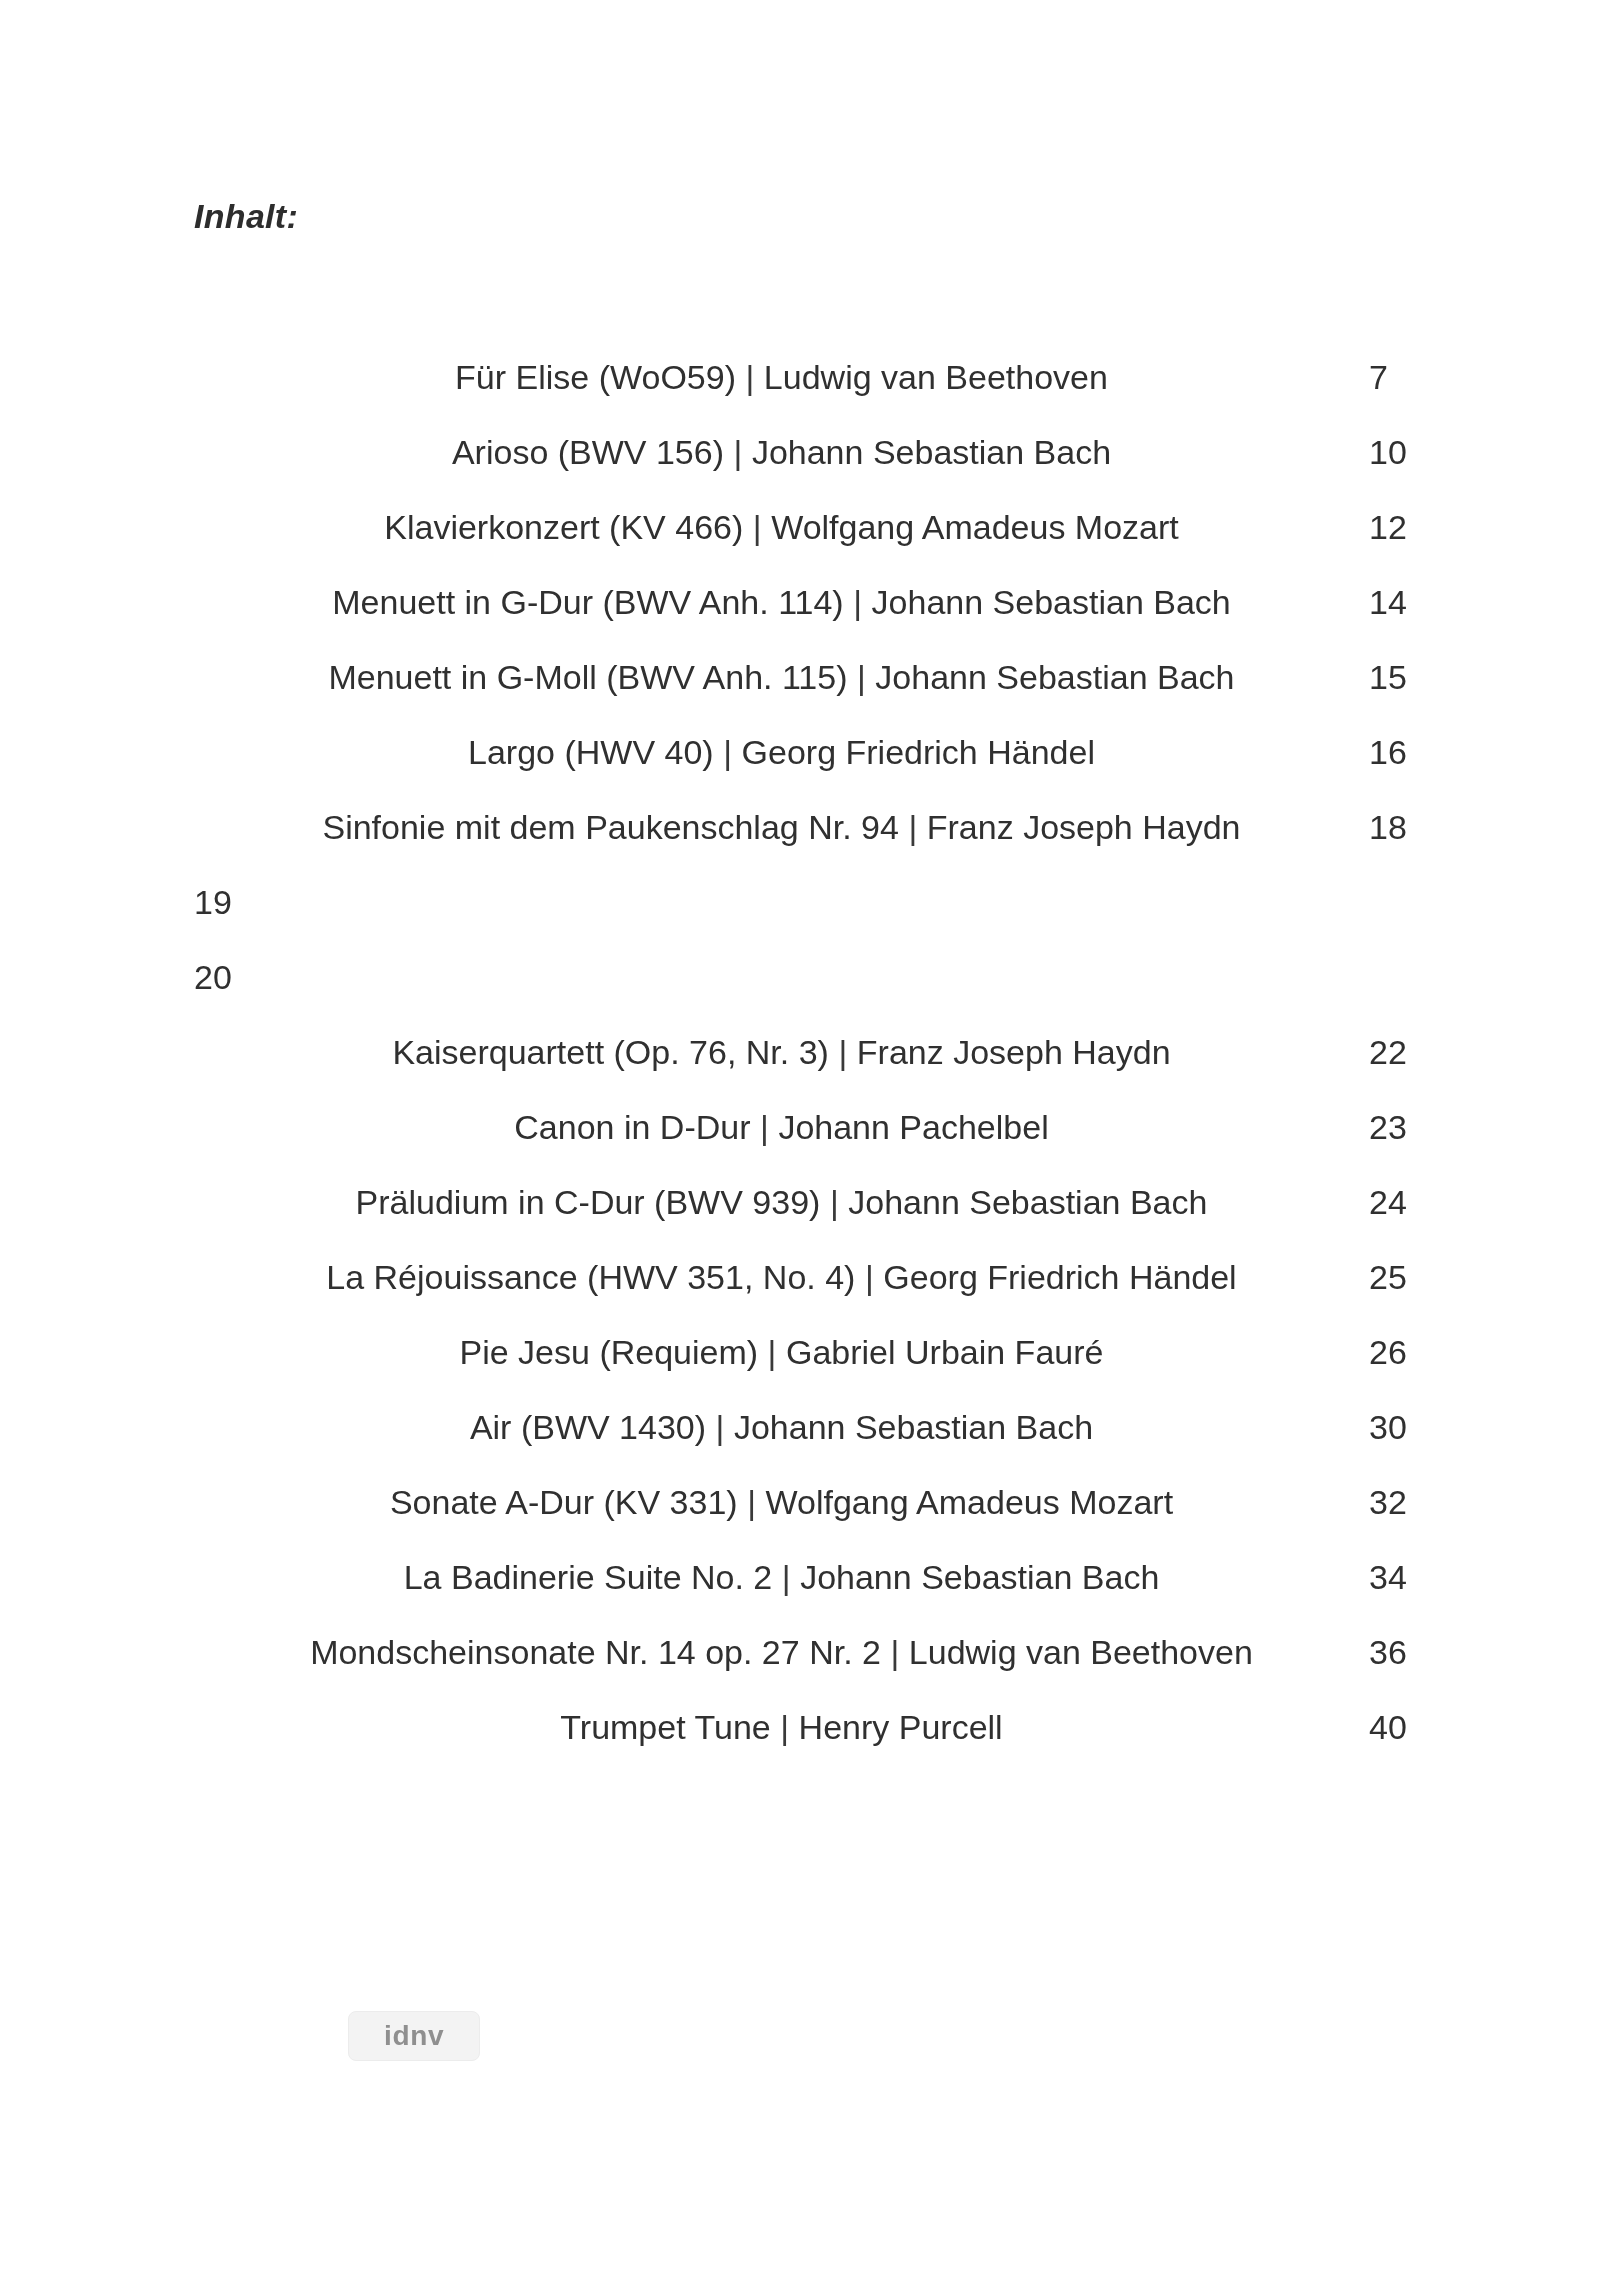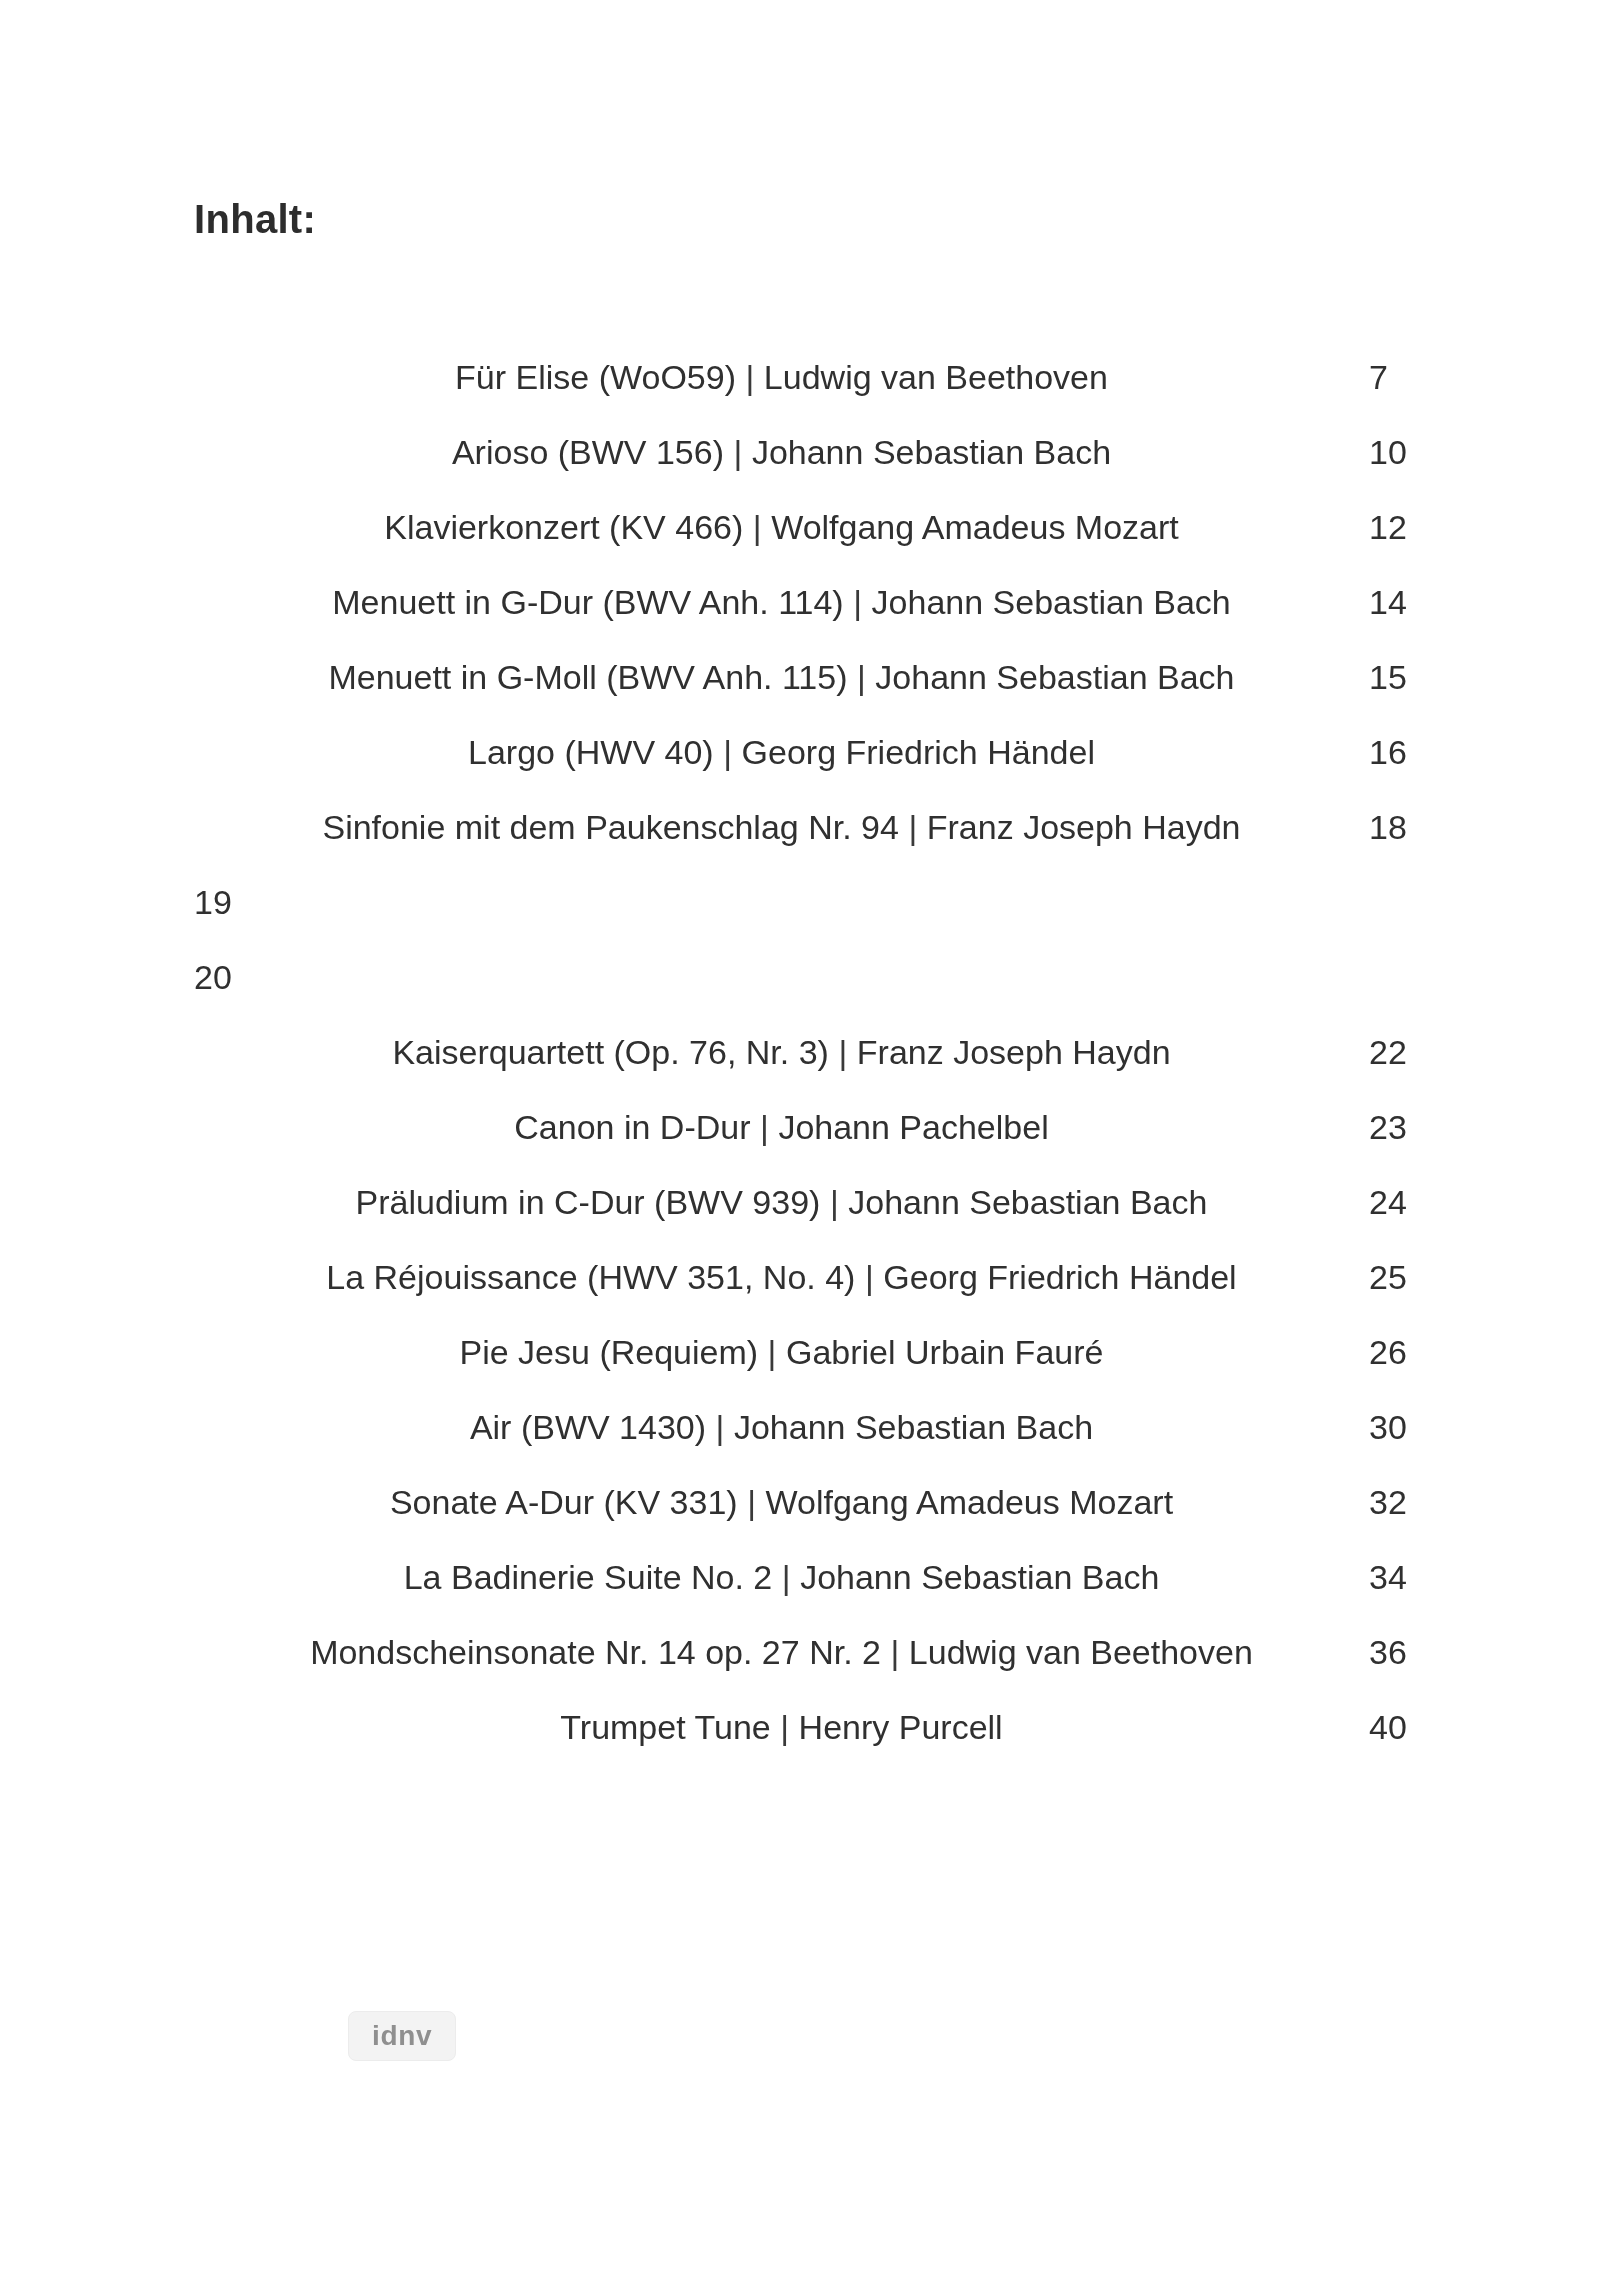--- a/index.html
+++ b/index.html
@@ -10,22 +10,23 @@
     height: 2295px;
     background: #ffffff;
     font-family: "Liberation Sans", sans-serif;
     color: #303030;
     overflow: hidden;
   }
   .doc-title {
     position: absolute;
     left: 194px;
     top: 197px;
-    font-size: 40px;
+    font-size: 34px;
     font-weight: 700;
+    font-style: italic;
     letter-spacing: 0.3px;
     color: #2d2d2d;
   }
   .toc {
     position: absolute;
     left: 194px;
     top: 340px;
     width: 1325px;
   }
   .toc-row {
@@ -47,21 +48,21 @@
     text-align: left;
     font-size: 34px;
     color: #303030;
   }
   .logo-badge {
     position: absolute;
     left: 348px;
     top: 2011px;
     min-width: 88px;
     height: 50px;
-    padding: 0 23px;
+    padding: 0 35px;
     background: #f3f3f3;
     border: 1.4px solid #ececec;
     border-radius: 8px;
     display: flex;
     align-items: center;
     justify-content: center;
     font-size: 28px;
     font-weight: 600;
     letter-spacing: 0.7px;
     color: #8f8f8f;

